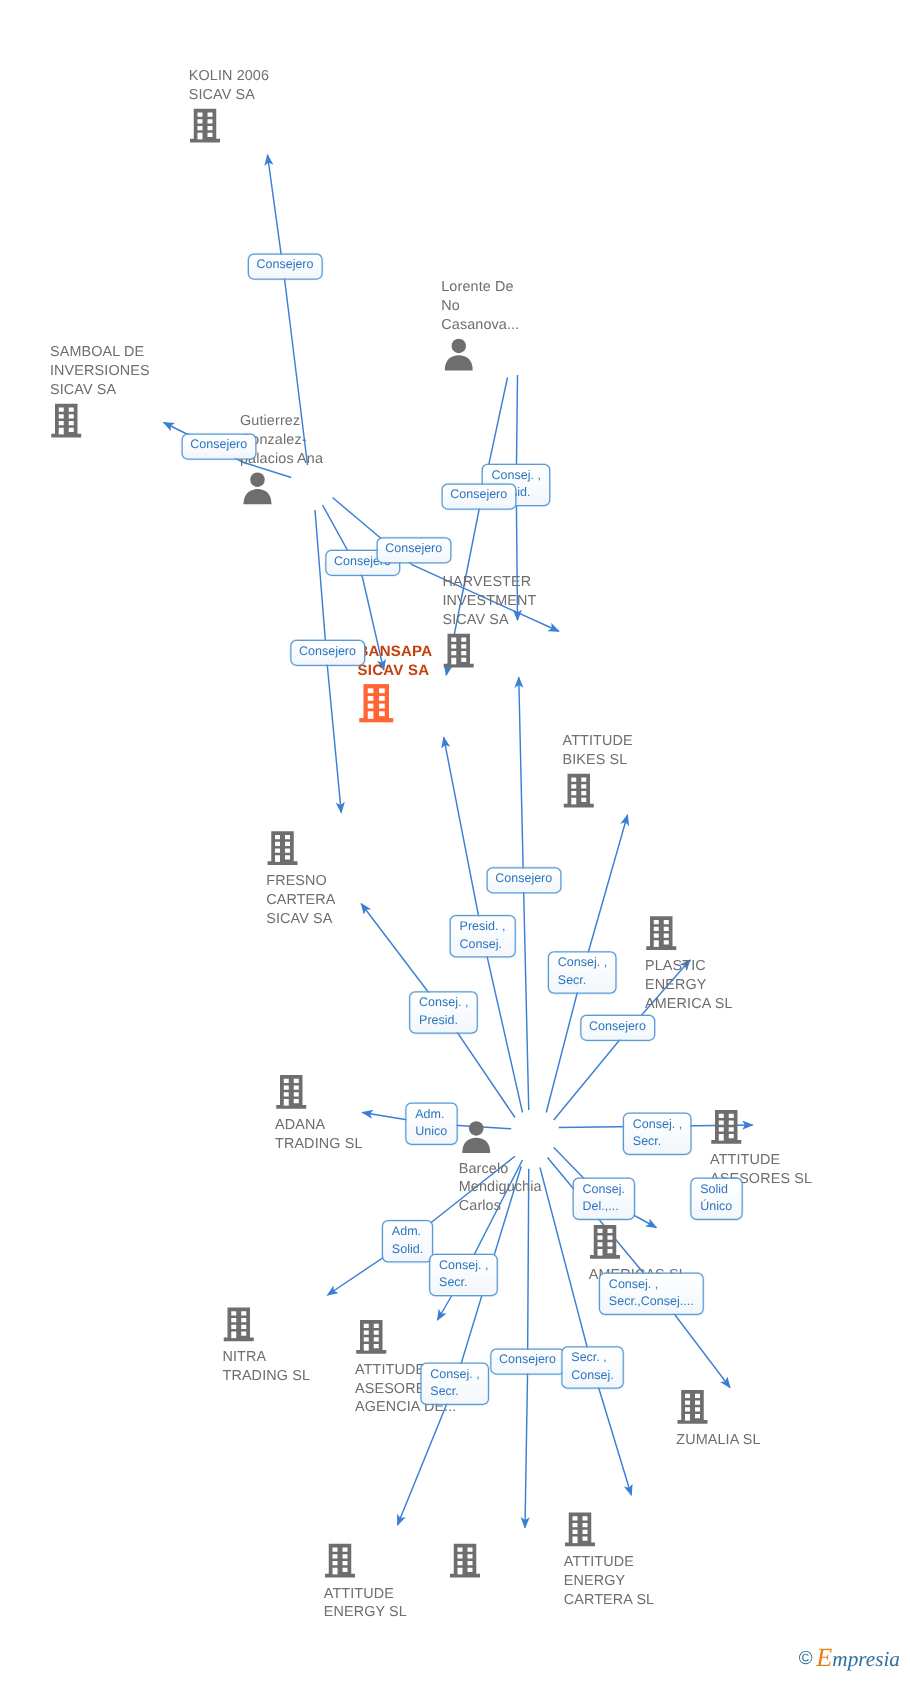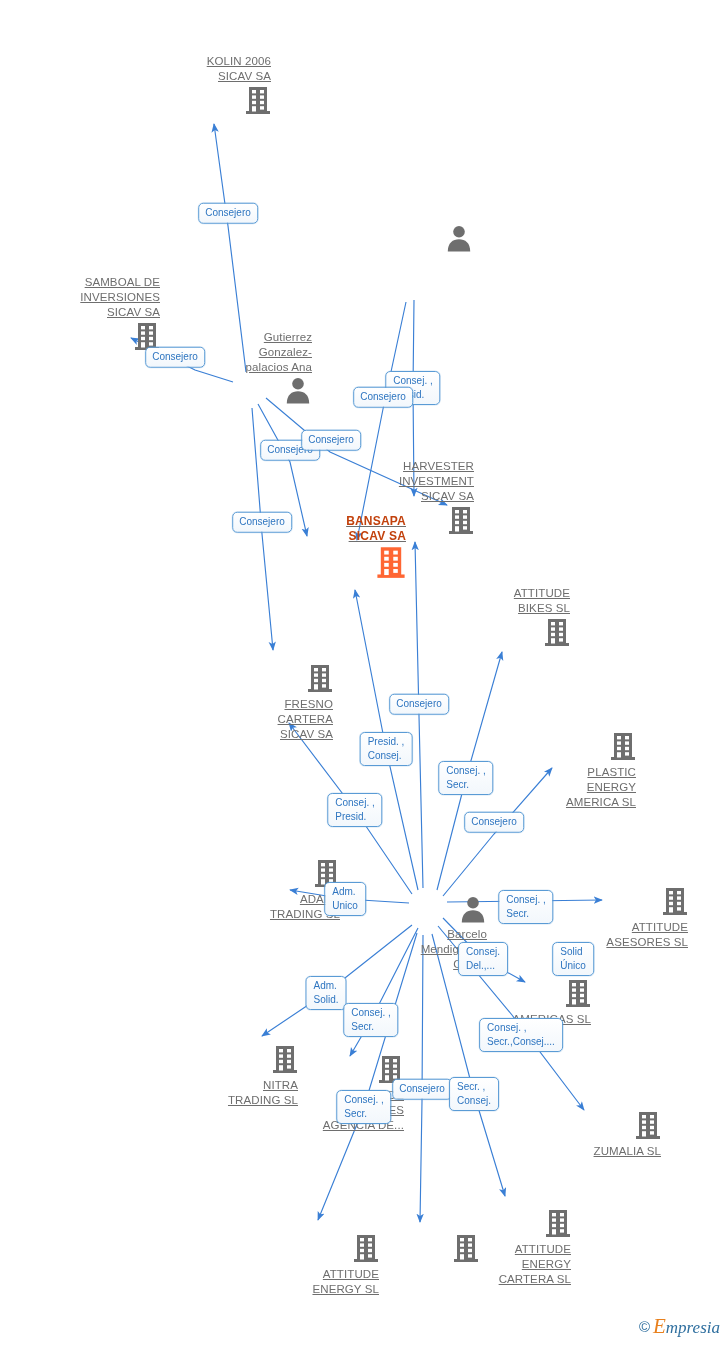--- a/index.html
+++ b/index.html
@@ -15,26 +15,25 @@
     background: #ffffff;
     overflow: hidden;
   }
   #edges { position: absolute; left: 0; top: 0; width: 728px; height: 1345px; }
 
   
   .node {
     position: absolute;
     width: 120px;
     margin-left: -60px;
-    text-align: right;
+    text-align: left;
     line-height: 15px;
     font-size: 11.5px;
     color: #6e6e6e;
     cursor: pointer;
-    text-decoration: underline;
   }
   .node .nlabel { display: block; white-space: pre-line; letter-spacing: .1px; }
   .node.focus .nlabel { color: #c2410c; font-weight: bold; font-size: 12px; letter-spacing: .2px; }
   .node .ico { display: block; margin: 0 auto; }
   .node.lbl-below .ico { margin-top: 1px; }
   .node.lbl-above .ico { margin-top: 1px; }
 
   
   .chip {
     position: absolute;
@@ -144,20 +143,23 @@
               <rect x="7" y="10.4" width="4" height="3.4"></rect>
               <rect x="15" y="10.4" width="4" height="3.4"></rect>
               <rect x="7" y="15.8" width="4" height="3.4"></rect>
               <rect x="15" y="15.8" width="4" height="3.4"></rect>
               <rect x="7" y="21.2" width="4" height="5.3"></rect>
               <rect x="15" y="21.2" width="4" height="3.4"></rect>
             </g>
           </svg></span>
       </div>
       <div class="node lbl-above" style="left: 413px; top: 223px;">
+        <span class="nlabel">Lorente De
+No
+Casanova...</span>
         <span class="ico"><svg width="28" height="28" viewBox="0 0 26 26" aria-hidden="true">
             <circle cx="13" cy="7.2" r="5.4" fill="#6E6E6E"></circle>
             <path d="M2.6 25.5 C2.6 17.6 7.2 14.2 13 14.2 C18.8 14.2 23.4 17.6 23.4 25.5 Z" fill="#6E6E6E"></path>
           </svg></span>
       </div>
       <div class="node lbl-above" style="left: 252px; top: 330px;">
         <span class="nlabel">Gutierrez
 Gonzalez-
 palacios Ana</span>
         <span class="ico"><svg width="28" height="28" viewBox="0 0 26 26" aria-hidden="true">

